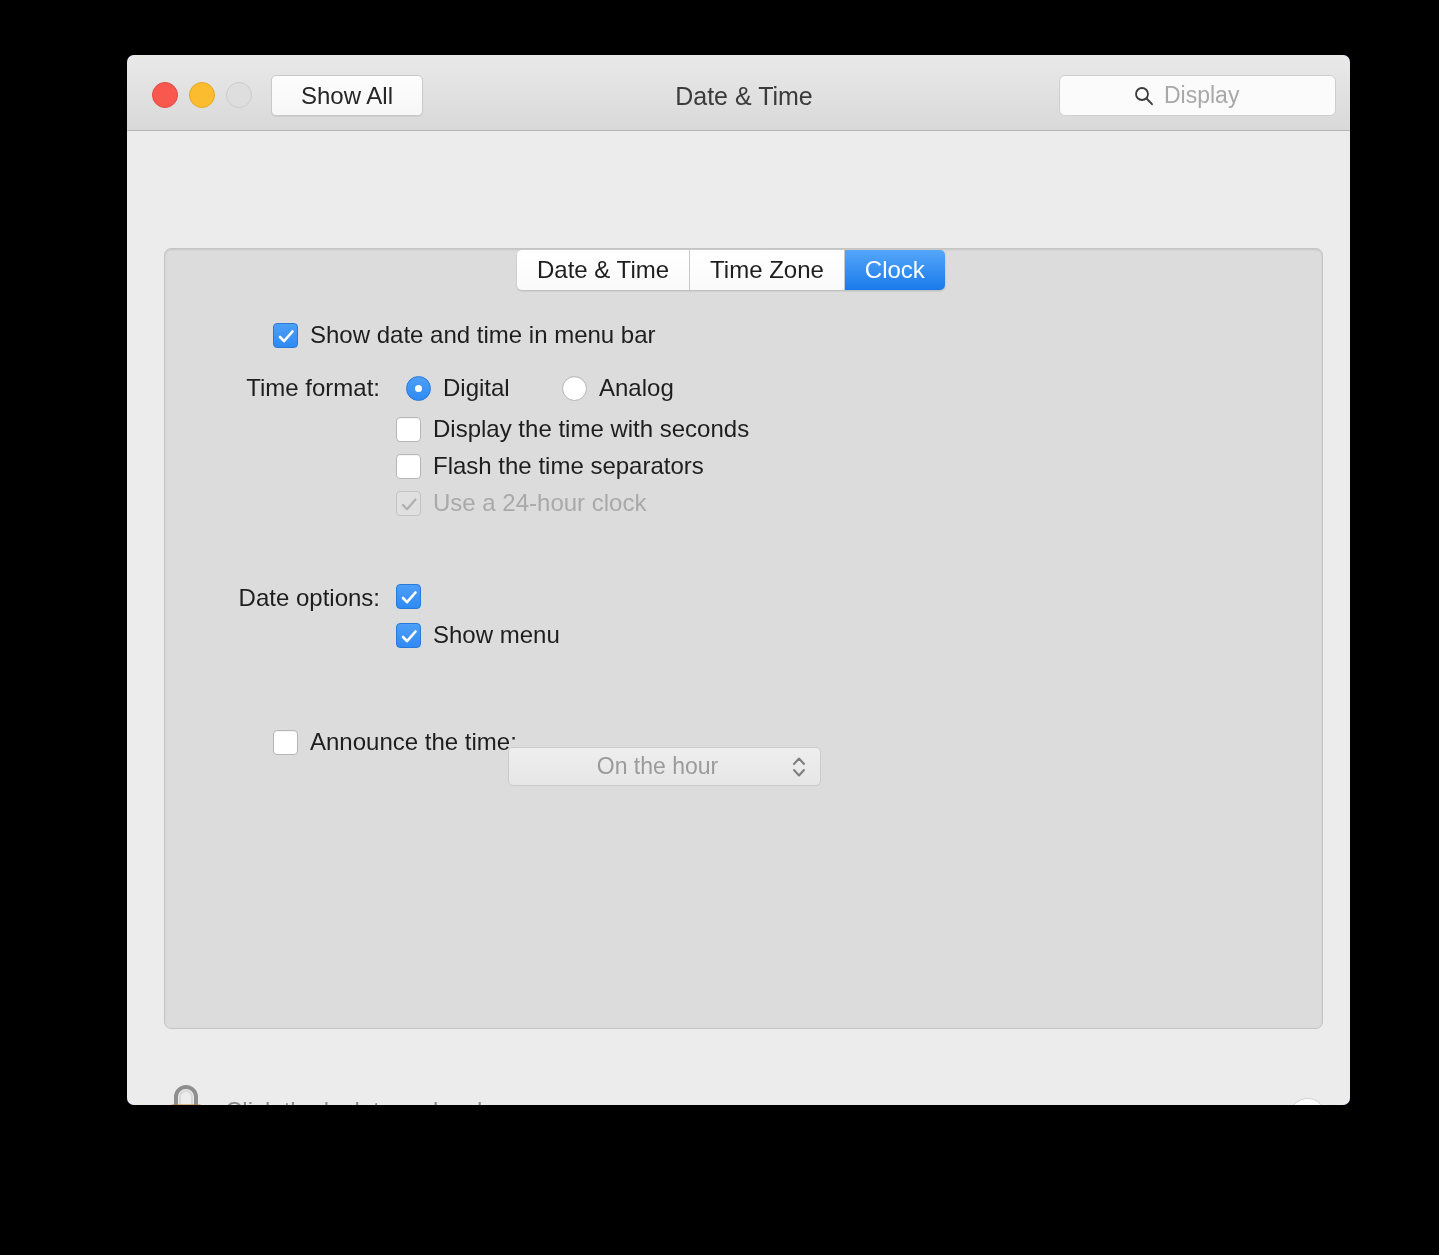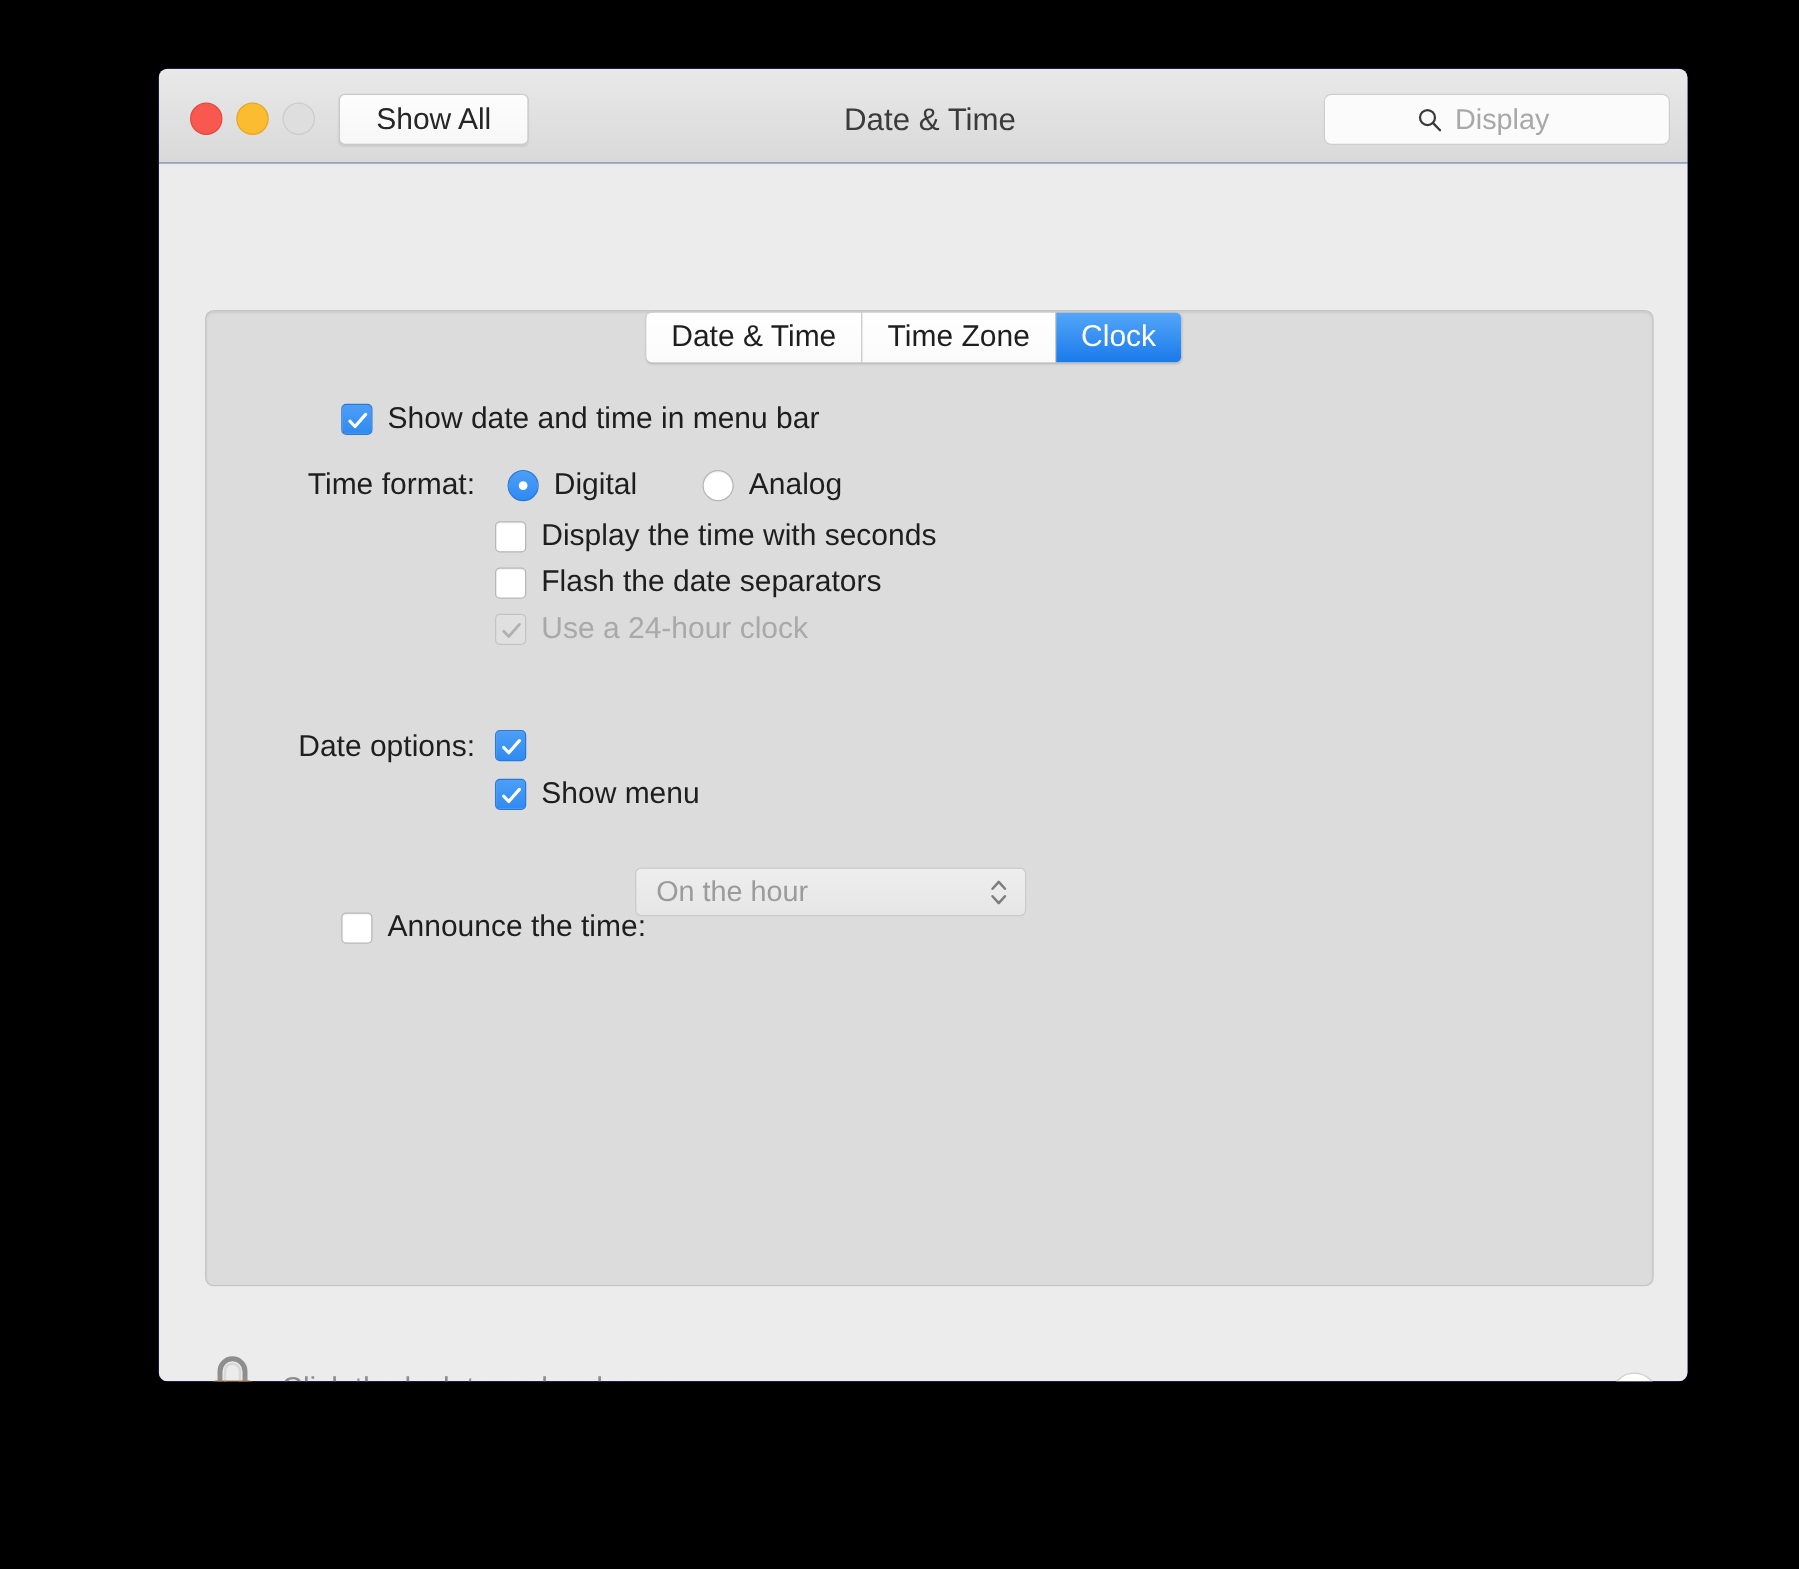--- a/index.html
+++ b/index.html
@@ -244,30 +244,31 @@
     position: absolute;
     font-size: 21px;
     color: #8e8e8e;
     white-space: nowrap;
   }
 
   
   #announce-select {
     position: absolute;
     left: 381px;
-    top: 563px;
+    top: 616px;
     width: 313px;
     height: 39px;
     background: linear-gradient(to bottom, #eeeeee 0%, #e6e6e6 100%);
     border: 1px solid #cbcbcb;
     border-radius: 5px;
     box-sizing: border-box;
     display: flex;
     align-items: center;
     cursor: default;
+    text-align: center;
   }
   #announce-select-label {
     margin-left: 16px;
     font-size: 23px;
     color: #9b9b9b;
     flex: 1;
     white-space: nowrap;
   }
   #announce-stepper {
     margin-right: 12px;
@@ -397,21 +398,21 @@
         <span class="cb-text">Analog</span>
       </div>
 
       <div class="row" style="left:269px; top:284px;">
         <div class="cb off"></div>
         <span class="cb-text">Display the time with seconds</span>
       </div>
 
       <div class="row" style="left:269px; top:321px;">
         <div class="cb off"></div>
-        <span class="cb-text">Flash the date separators</span>
+        <span class="cb-text">Flash the time separators</span>
       </div>
 
       <div class="row" style="left:269px; top:358px;">
         <div class="cb disabled-on">
           <svg width="21" height="21" viewBox="0 0 21 21">
             <polyline points="4,11 8,15.2 16.5,5.5" fill="none" stroke="#b0b0b0" stroke-width="2.2" stroke-linecap="round" stroke-linejoin="round"></polyline>
           </svg>
         </div>
         <span class="cb-text dim">Use a 24-hour clock</span>
       </div>

